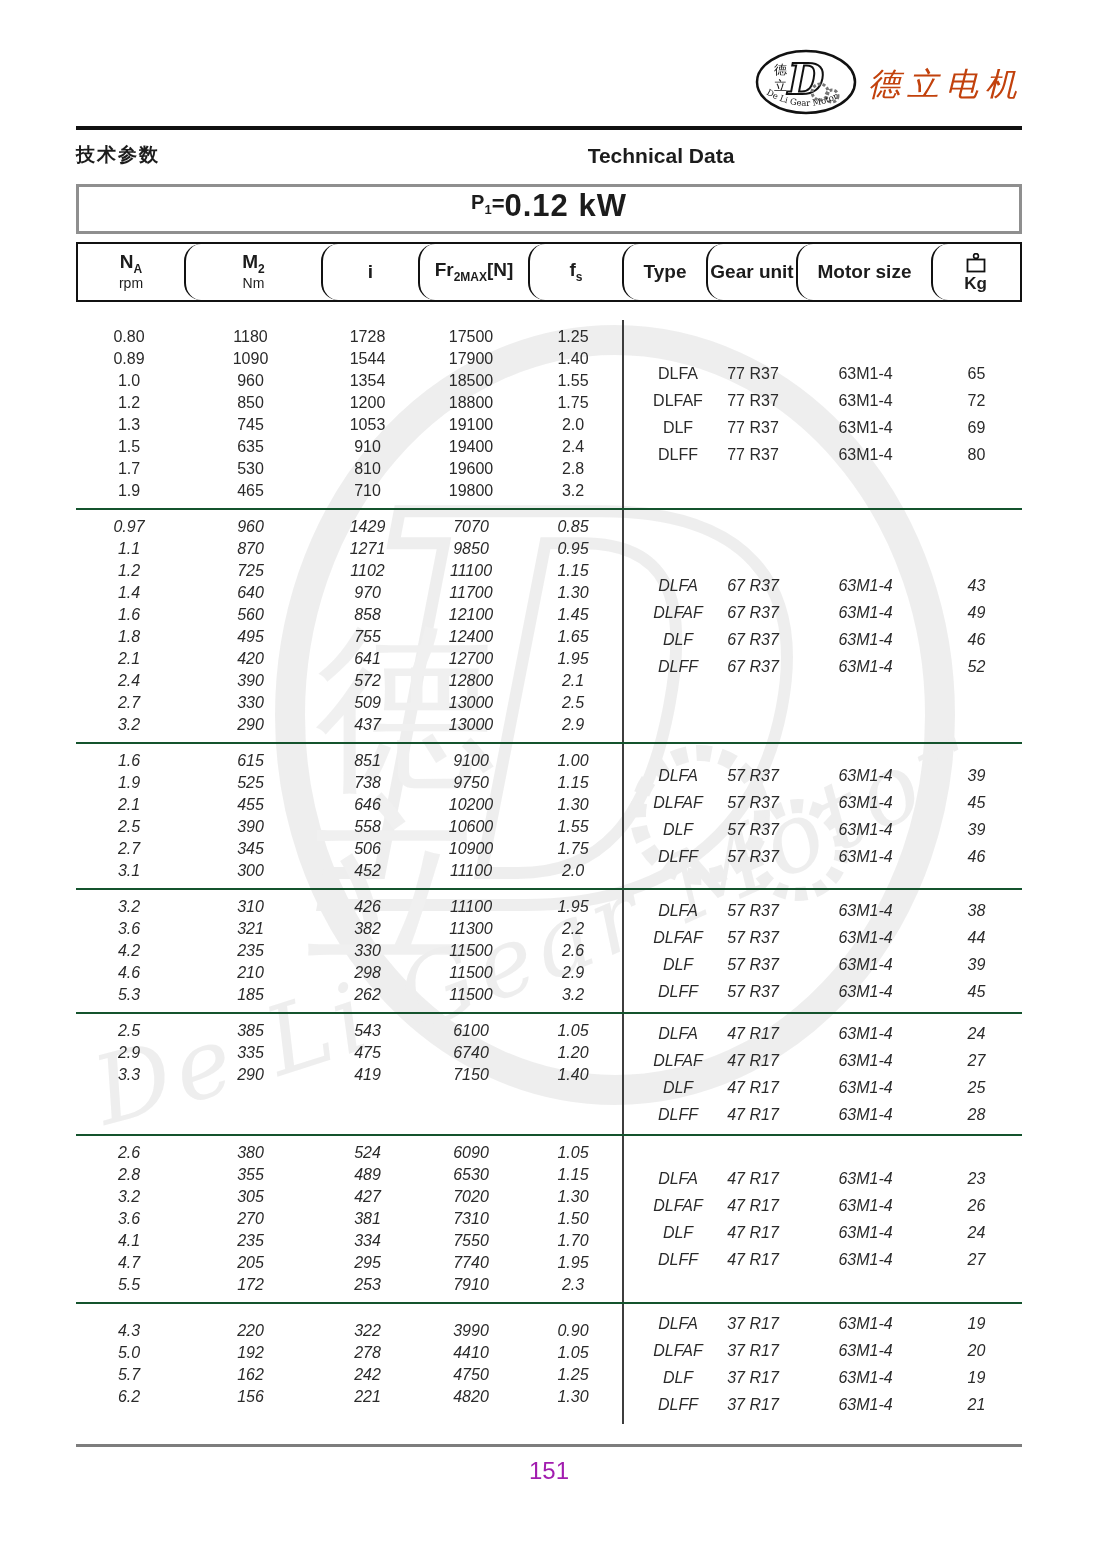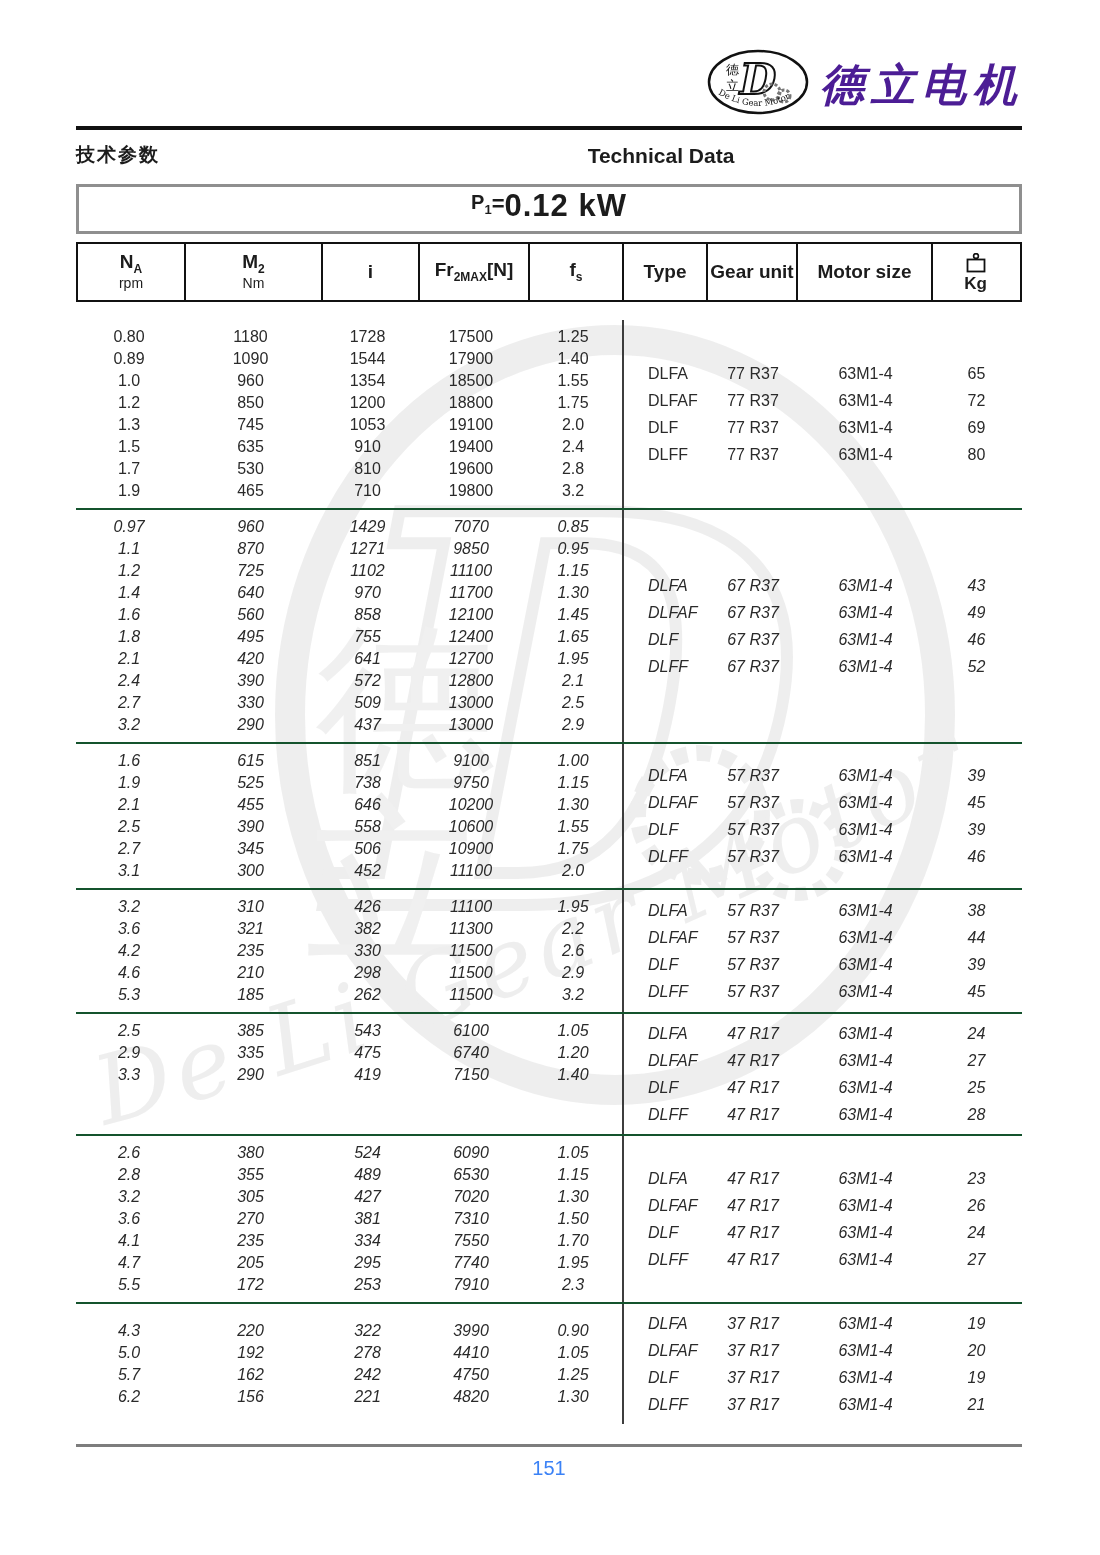--- a/index.html
+++ b/index.html
@@ -5,57 +5,57 @@
   * { margin:0; padding:0; box-sizing:border-box; }
   html,body { background:#fff; }
   body { width:1100px; height:1555px; font-family:"Liberation Sans","DejaVu Sans",sans-serif; color:#1c1c1c; position:relative; overflow:hidden; }
   .page { position:absolute; inset:0; }
 
   
   .watermark { position:absolute; inset:0; z-index:0; }
 
   
   .logo-row { position:absolute; top:48px; right:76px; display:flex; align-items:center; gap:10px; z-index:2; }
-  .brand-name { font-family:"DejaVu Serif","Liberation Serif",serif; font-weight:bold; font-style:italic; font-size:44px; letter-spacing:7px; color:#4c1d95; }
+  .brand-name { font-family:"DejaVu Serif","Liberation Serif",serif; font-weight:normal; font-style:italic; font-size:32px; letter-spacing:7px; color:#c2410c; }
 
   .content { position:absolute; top:126px; left:76px; width:946px; z-index:1; }
   .top-rule { height:4px; background:#111; }
 
   .title-row { position:relative; margin-top:12px; height:32px; }
   .title-cn { font-size:19px; font-weight:bold; letter-spacing:2px; }
   .title-en { position:absolute; top:2px; left:0; width:100%; text-align:center; transform:translateX(112px); font-size:21px; font-weight:bold; }
 
   .power-box { margin-top:10px; border:3px solid #8f8f8f; height:50px; display:flex; align-items:center; justify-content:center; padding-bottom:8px; }
   .power-sym { font-size:20px; font-weight:bold; line-height:1; padding-bottom:3px; }
   .power-sym sub { font-size:13px; }
   .power-eq { font-size:22px; font-weight:bold; line-height:1; padding-bottom:3px; }
   .power-val { font-size:31px; font-weight:bold; line-height:1; letter-spacing:1px; }
 
   .thead { margin-top:8px; display:grid; grid-template-columns:106px 137px 97px 110px 94px 84px 90px 135px 87px; border:2.5px solid #111; height:60px; }
-  .th { border-left:2px solid #111; display:flex; flex-direction:column; justify-content:center; align-items:center; font-weight:bold; }
+  .th { border-left:2px solid #111; display:flex; flex-direction:column; justify-content:center; align-items:center; font-weight:bold;border-radius:17px; }
   .th:first-child { border-left:none; }
   .th .main { font-size:19px; line-height:1.1; }
   .th .main sub { font-size:12px; font-weight:bold; }
   .th .unit { font-size:14px; font-weight:normal; line-height:1.1; }
   .kg-label { font-size:17px; line-height:1; margin-top:2px; }
 
   .tbody { margin-top:18px; }
   .group { display:flex; align-items:center; position:relative; padding:6px 0; }
   .group::after { content:""; position:absolute; left:546px; top:0; bottom:0; width:2px; background:#3d3d3d; }
   .group + .group { border-top:2px solid #14532d;font-style:italic; }
   .group.align-top { align-items:flex-start; }
   .gleft { width:546px; }
   .drow { display:grid; grid-template-columns:106px 137px 97px 110px 94px; height:22px; align-items:center; }
   .gright { width:398px; }
   .trow { display:grid; grid-template-columns:86px 90px 135px 87px; height:27px; align-items:center; }
   .c { text-align:center; font-size:16px; color:#2a2a2a; white-space:nowrap; }
-  .t-type { text-align:left; padding-left:26px; }
+  .t-type { text-align:center; padding-left:26px; }
 
   .bottom-rule { margin-top:20px; height:3px; background:#7d7d7d; }
-  .page-num { margin-top:10px; text-align:center; font-size:20px; color:#3b82f6; }
+  .page-num { margin-top:10px; text-align:center; font-size:24px; color:#a21caf; }
 </style>
 </head>
 <body>
 
 <div class="page">
 
   <svg class="watermark" width="1100" height="1555" viewBox="0 0 1100 1555">
     <g opacity="0.5">
       <ellipse cx="615" cy="715" rx="325" ry="375" fill="none" stroke="#dedede" stroke-width="30"></ellipse>
       <text x="570" y="905" font-size="540" font-style="italic" font-weight="bold" font-family="'DejaVu Serif',serif" fill="none" stroke="#dedede" stroke-width="12" text-anchor="middle">D</text>

